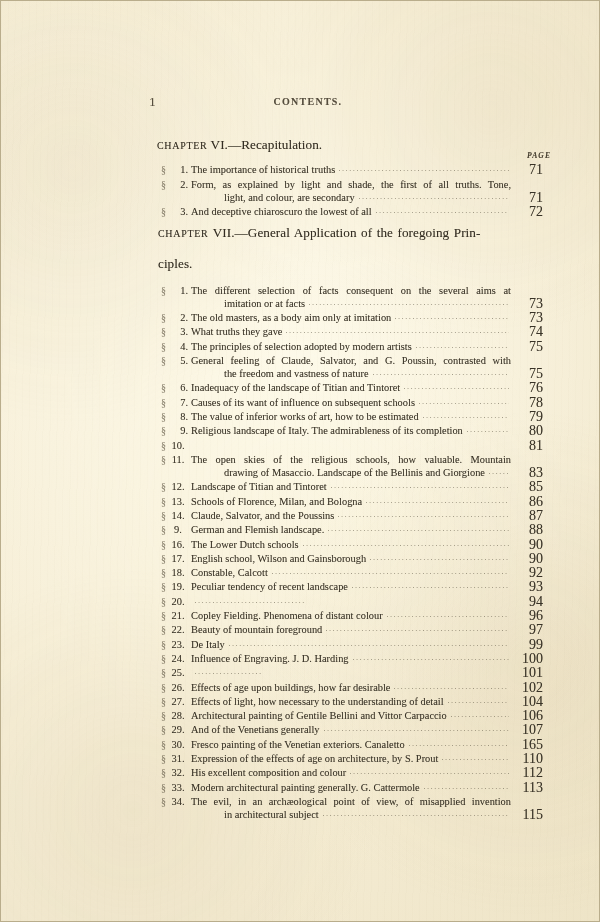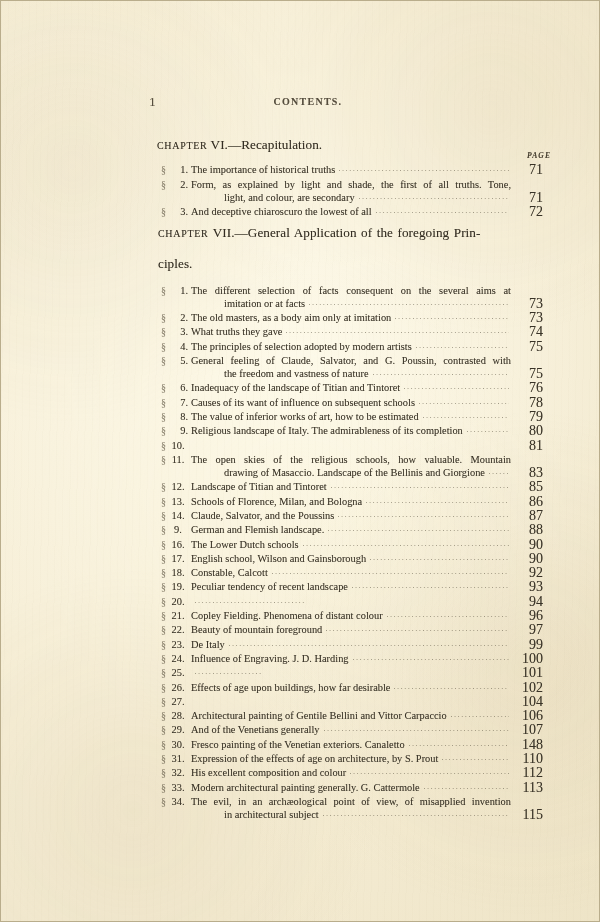--- a/index.html
+++ b/index.html
@@ -445,39 +445,40 @@
           </div>
           <div class="entry one-line wide">
             <span class="sect">§</span>
             <span class="num">26.</span>
             <span class="inner"><span class="txt">Effects of age upon buildings, how far desirable</span><span class="leader" style="width: 114.516px;"></span></span>
             <span class="pg">102</span>
           </div>
           <div class="entry one-line wide">
             <span class="sect">§</span>
             <span class="num">27.</span>
+            <span class="inner"><span class="txt">Effects of light, how necessary to the understanding of detail</span><span class="leader" style="width: 61.4219px;"></span></span>
             <span class="pg">104</span>
           </div>
           <div class="entry one-line wide">
             <span class="sect">§</span>
             <span class="num">28.</span>
             <span class="inner"><span class="txt">Architectural painting of Gentile Bellini and Vittor Carpaccio</span><span class="leader" style="width: 58.2969px;"></span></span>
             <span class="pg">106</span>
           </div>
           <div class="entry one-line wide">
             <span class="sect">§</span>
             <span class="num">29.</span>
             <span class="inner"><span class="txt">And of the Venetians generally</span><span class="leader" style="width: 185.5px;"></span></span>
             <span class="pg">107</span>
           </div>
           <div class="entry one-line wide">
             <span class="sect">§</span>
             <span class="num">30.</span>
             <span class="inner"><span class="txt">Fresco painting of the Venetian exteriors.   Canaletto</span><span class="leader" style="width: 100.375px;"></span></span>
-            <span class="pg">148</span>
+            <span class="pg">165</span>
           </div>
           <div class="entry one-line wide">
             <span class="sect">§</span>
             <span class="num">31.</span>
             <span class="inner"><span class="txt">Expression of the effects of age on architecture, by S. Prout</span><span class="leader" style="width: 66.6094px;"></span></span>
             <span class="pg">110</span>
           </div>
           <div class="entry one-line wide">
             <span class="sect">§</span>
             <span class="num">32.</span>

